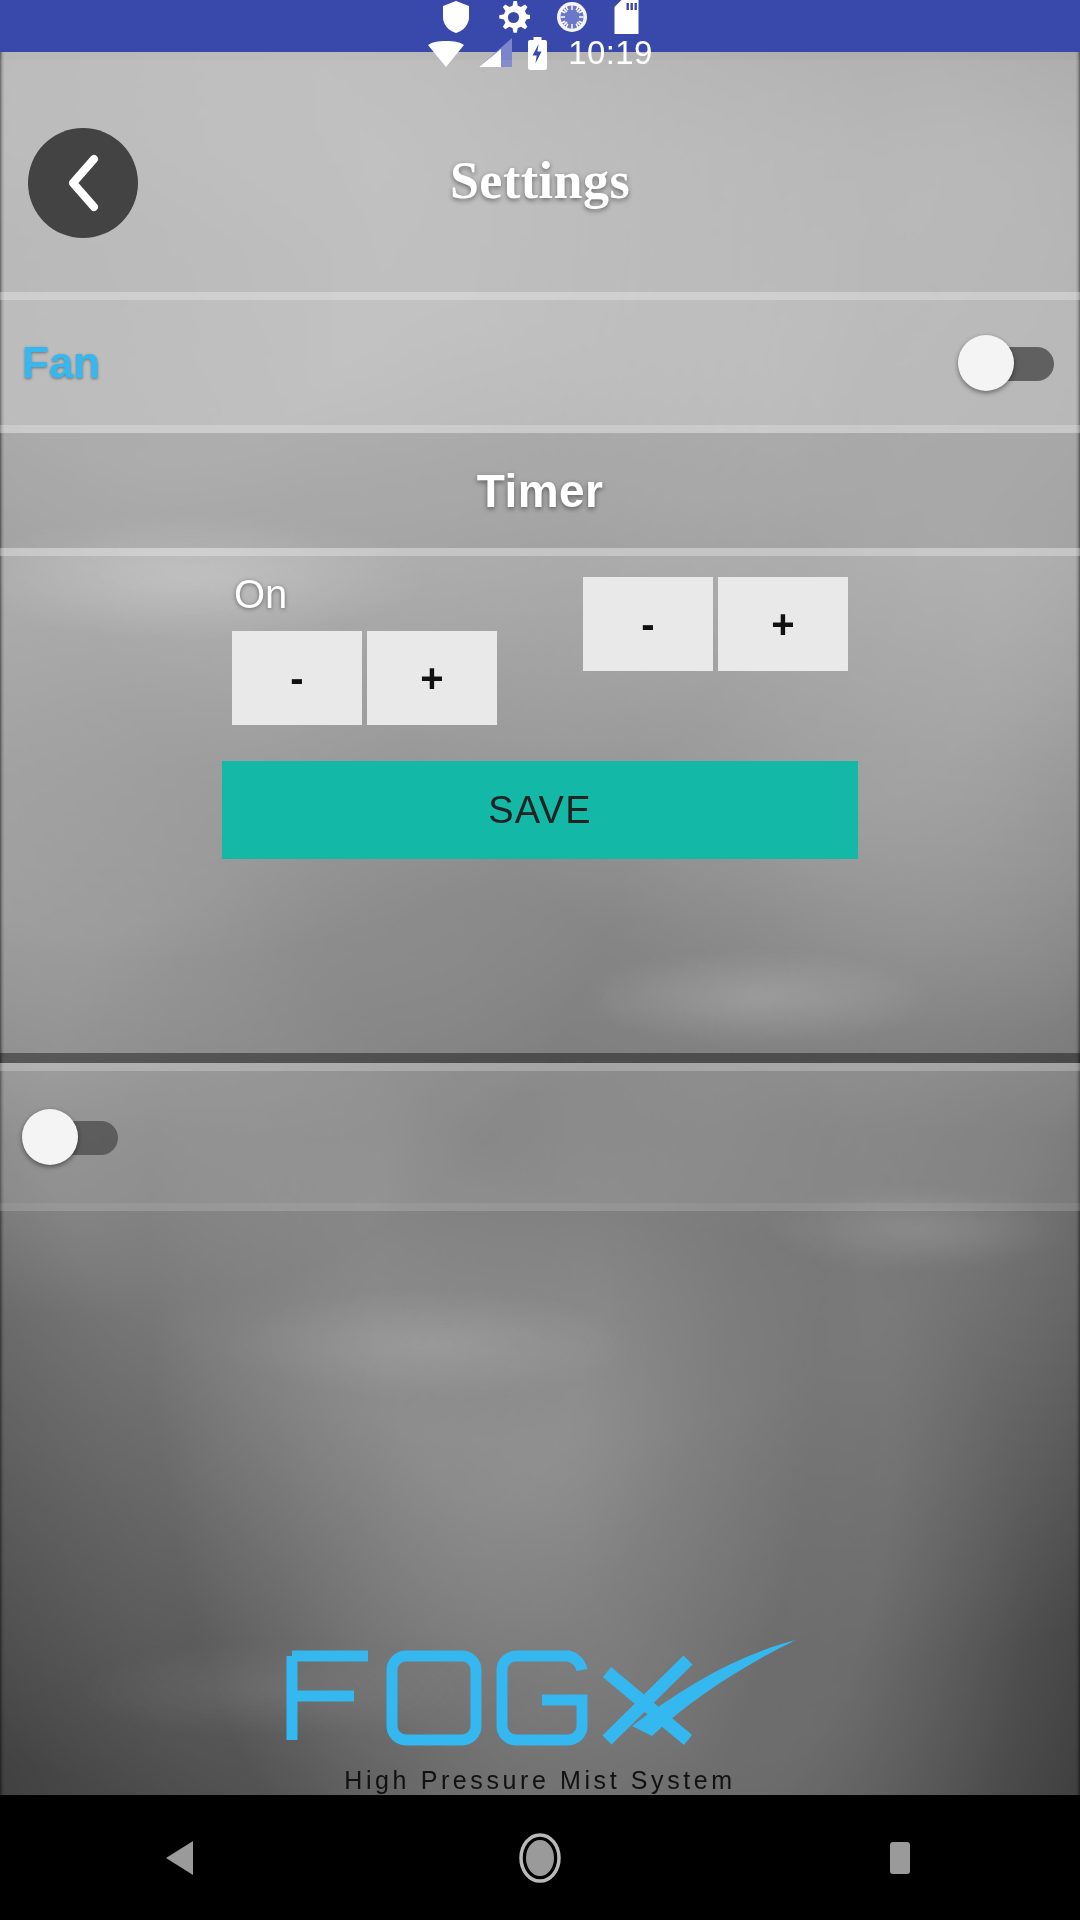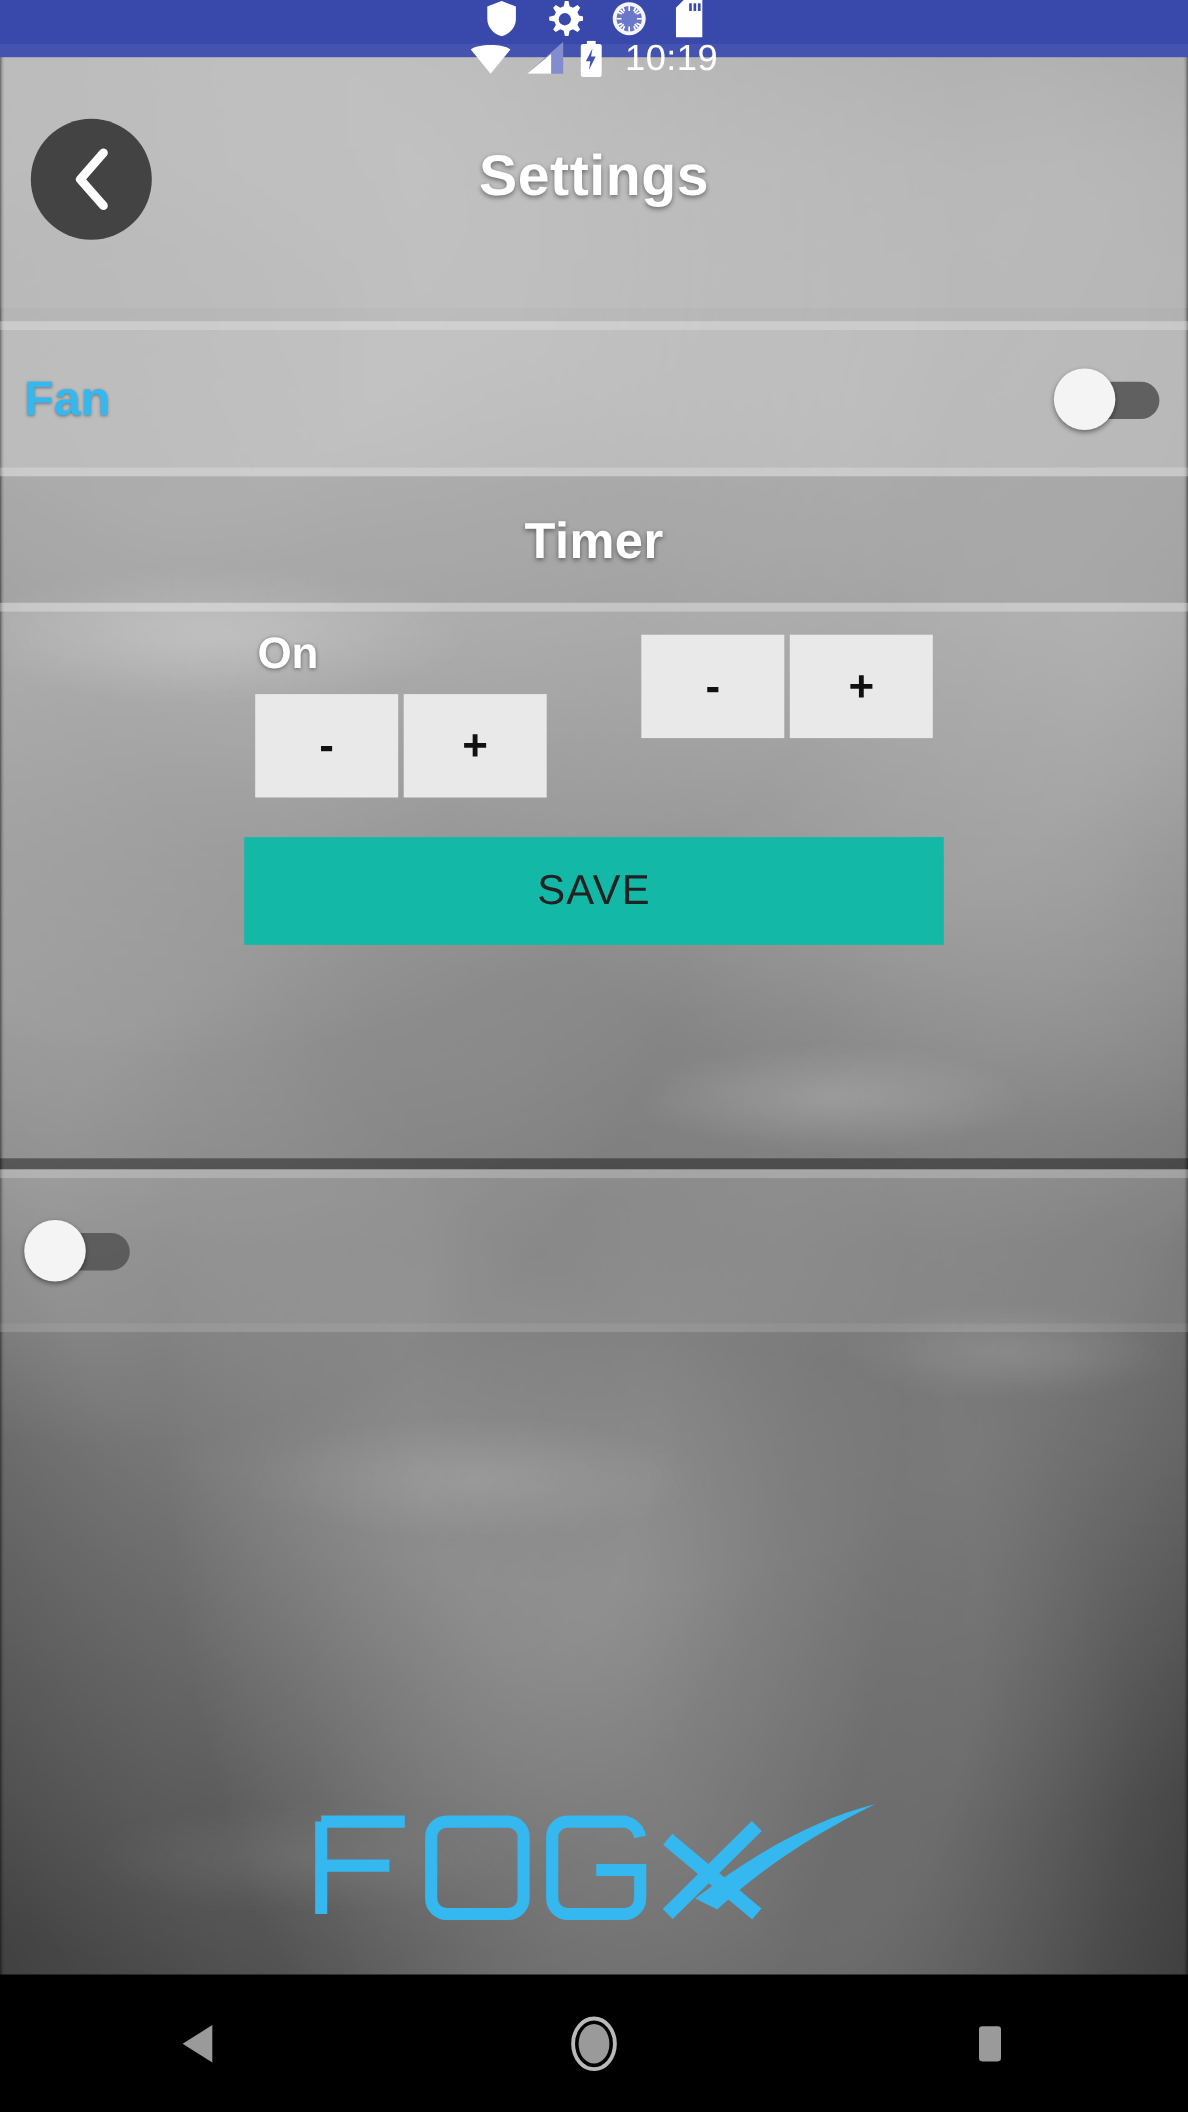--- a/index.html
+++ b/index.html
@@ -65,21 +65,21 @@
   .sb-left { gap:26px; }
   .sb-right { gap:14px; }
   .sb-ico { display:block; }
   .sb-clock {
     color:#fff; font-size:33px; font-weight:400;
     letter-spacing:.4px; margin-left:6px;
   }
 
   
   .header {
-    position:absolute; top:40px; left:0; width:1080px; height:240px;
+    position:absolute; top:60px; left:0; width:1080px; height:240px;font-family:Liberation Serif, serif;
   }
   .header-tint { position:absolute; inset:0; background:rgba(255,255,255,.06); }
   .back-btn {
     position:absolute; left:28px; top:68px;
     width:110px; height:110px; border-radius:50%;
     background:rgba(50,50,50,.88);
     display:flex; align-items:center; justify-content:center;
   }
   .page-title {
     position:absolute; left:0; top:0; width:1080px; height:240px;
@@ -137,21 +137,21 @@
     text-shadow:0 2px 5px rgba(0,0,0,.45);
     border-radius:30px;
   }
   .timer-tint { position:absolute; inset:0; background:rgba(0,0,0,.05); }
 
   
   .timer-body { position:absolute; left:0; width:1080px; }
   .fields { position:relative; display:flex; justify-content:center; gap:86px; }
   .field-col { width:265px; }
   .field-cap {
-    color:#fff; font-size:40px; font-weight:700;
+    color:#fff; font-size:40px; font-weight:400;
     margin-bottom:14px; padding-left:2px;
     text-shadow:0 1px 4px rgba(0,0,0,.45);
   }
   .field-box {
     height:94px; background:#fff;
     display:flex; align-items:center; justify-content:center;
     color:#000; font-size:56px; font-weight:700;
     letter-spacing:.5px;
   }
   .steppers { display:flex; gap:5px; margin-top:5px; }
@@ -331,20 +331,21 @@
         <path d="M302 40 a18 18 0 0 0 -14 -14 H236 a14 14 0 0 0 -14 14 V96 a14 14 0 0 0 14 14 H288 a14 14 0 0 0 14 -14 V70 H262"></path>
       </g>
 
       <g stroke="#35b8ef" stroke-width="13" stroke-linecap="butt">
         <line x1="327" y1="110" x2="408" y2="30"></line>
         <line x1="327" y1="42" x2="408" y2="110"></line>
       </g>
 
       <path d="M352 96 C404 56 460 24 516 10 C462 36 410 70 372 106 Z" fill="#35b8ef"></path>
     </svg>
+    <div class="logo-tag">High Pressure Mist System</div>
   </div>
 
   <div class="navbar">
     <div class="nav-hit">
       <svg width="34" height="40" viewBox="0 0 34 40">
         <path d="M30 3 L30 37 L3 20 Z" fill="#9a9a9a"></path>
       </svg>
     </div>
     <div class="nav-hit">
       <svg width="44" height="52" viewBox="0 0 44 52">

